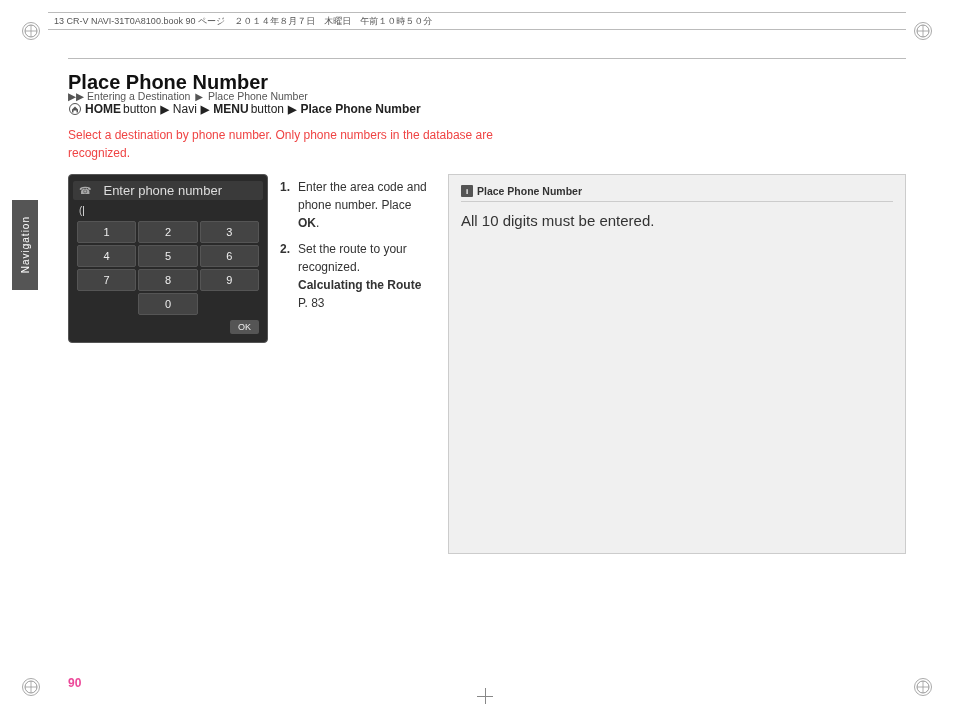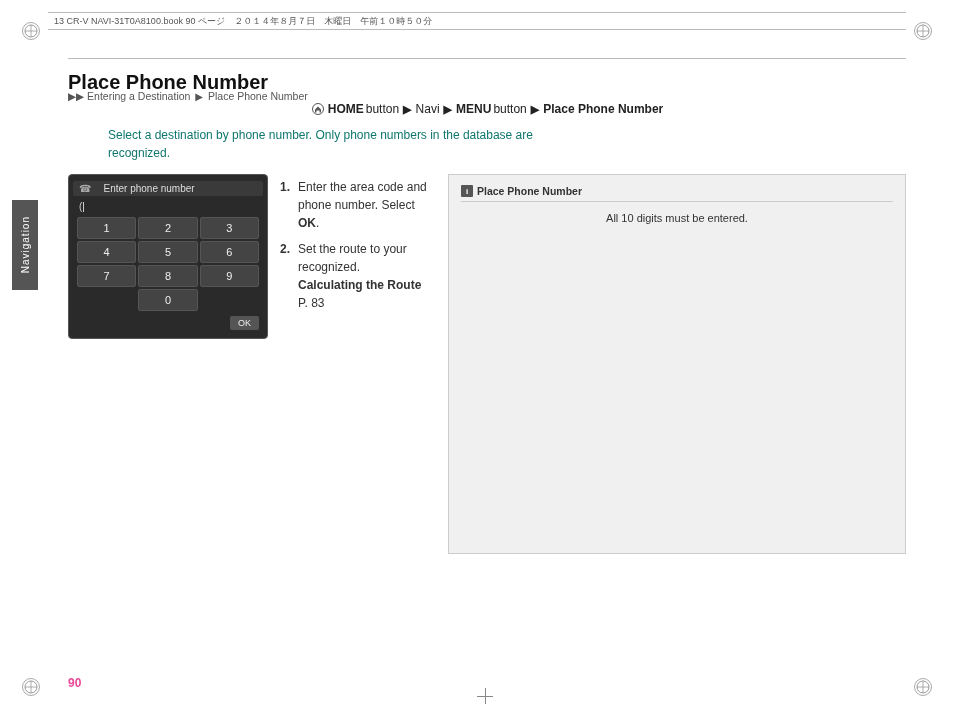--- a/index.html
+++ b/index.html
@@ -133,46 +133,44 @@
     }
 
     
     .home-btn-line {
       display: flex;
       align-items: center;
       font-size: 12px;
       margin-bottom: 10px;
       flex-wrap: wrap;
       gap: 2px;
-      justify-content: center;
     }
     .home-icon {
       display: inline-flex;
       align-items: center;
       justify-content: center;
       width: 14px;
       height: 14px;
       margin-right: 1px;
     }
     .home-icon svg { width: 12px; height: 12px; }
     .bold-text { font-weight: bold; }
     .arrow-sep {
       font-size: 11px;
       margin: 0 2px;
       font-weight: bold;
     }
 
     
     .body-text {
       font-size: 12px;
-      color: #0f766e;
+      color: #ef4444;
       line-height: 1.5;
       max-width: 460px;
       margin-bottom: 12px;
-      margin-left: 40px;
     }
 
     
     .two-col {
       display: flex;
       gap: 20px;
       align-items: flex-start;
     }
 
     
@@ -197,21 +195,21 @@
       margin-bottom: 4px;
       border-radius: 2px;
     }
     .phone-icon-small {
       color: #aaa;
       font-size: 10px;
       margin-right: 4px;
     }
     .phone-ui-title {
       color: #ddd;
-      font-size: 10px;
+      font-size: 13px;
       padding-left: 8px;
     }
     .phone-cursor-line {
       color: #ccc;
       font-size: 10px;
       padding: 1px 6px 3px;
       display: flex;
       align-items: center;
     }
     .cursor-char {
@@ -292,23 +290,22 @@
       font-size: 8px;
       font-weight: bold;
       align-items: center;
       justify-content: center;
       border-radius: 1px;
       flex-shrink: 0;
     }
     .right-panel p {
       line-height: 1.5;
       margin-bottom: 10px;
-      font-size: 11px;
+      font-size: 15px;
       color: #333;
-      text-align: center;
     }
     .steps-list {
       flex: 1;
       padding-top: 4px;
     }
   </style>
 </head>
 <body>
 
 <div class="corner-mark tl">
@@ -412,21 +409,21 @@
             <div class="phone-key" style="grid-column:2;">0</div>
           </div>
           <div class="phone-ok-row">
             <div class="phone-ok-btn">OK</div>
           </div>
         </div>
 
         <div class="steps-list">
           <div class="step-item">
             <span class="step-num">1.</span>
-            <span>Enter the area code and phone number. Select </span><span class="bold-text">OK</span><span>.</span>
+            <span>Enter the area code and phone number. Place </span><span class="bold-text">OK</span><span>.</span>
           </div>
           <div class="step-item">
             <span class="step-num">2.</span>
             <span>Set the route to your recognized. </span><span class="bold-text">Calculating the Route</span><span> P. 83</span>
           </div>
         </div>
       </div>
     </div>
 
     <div class="right-panel">

